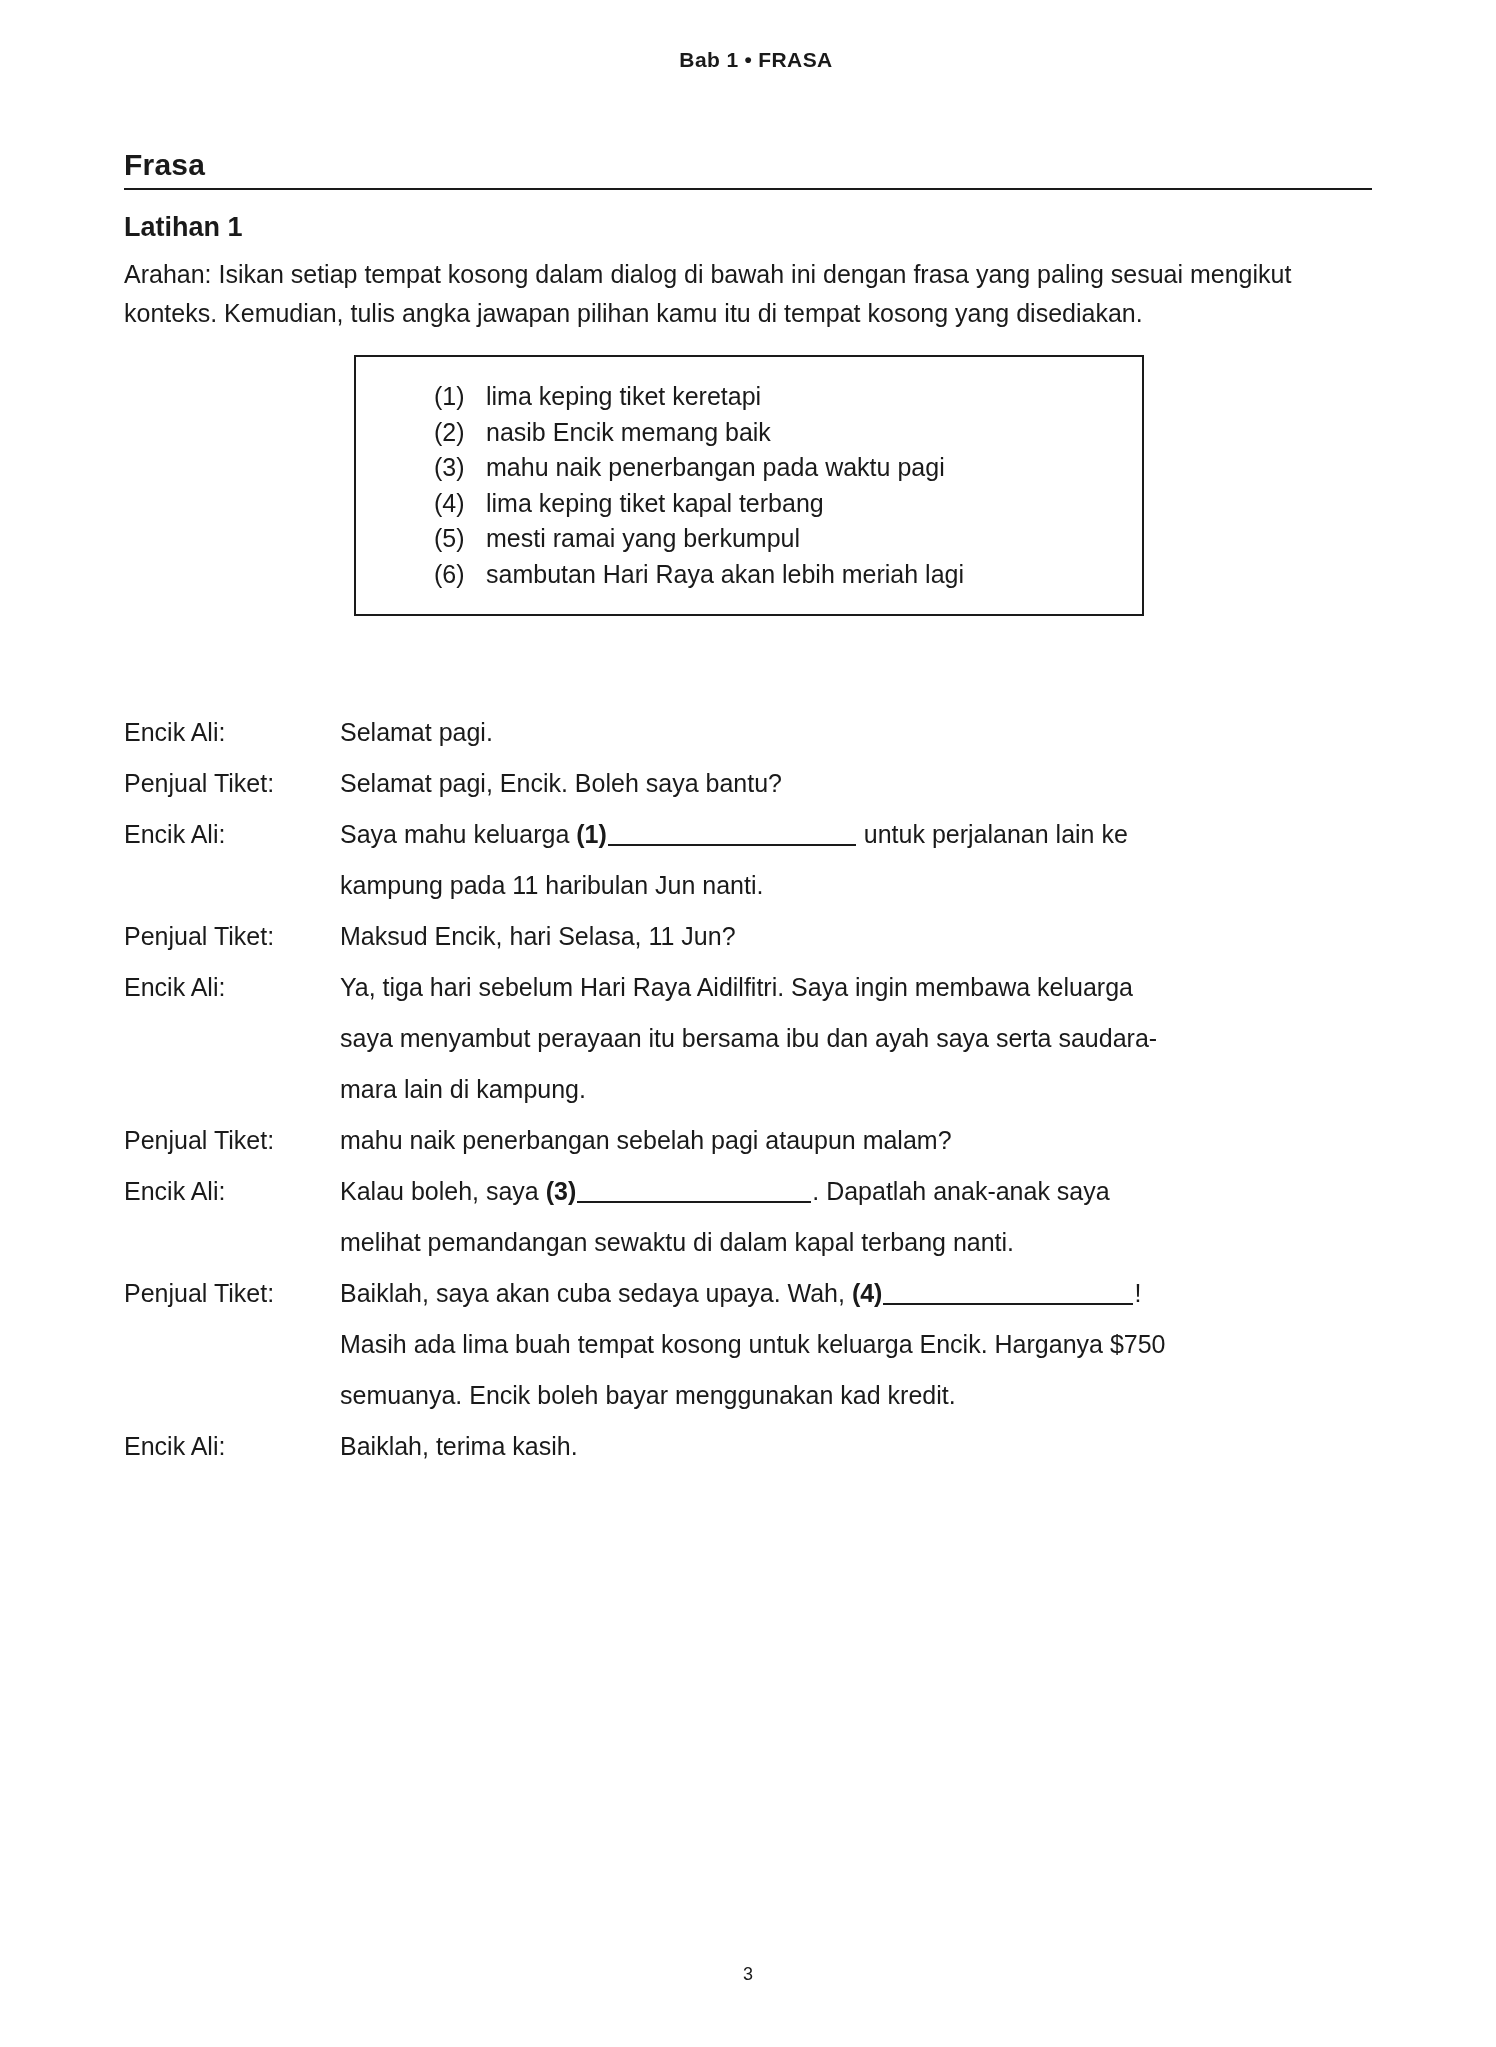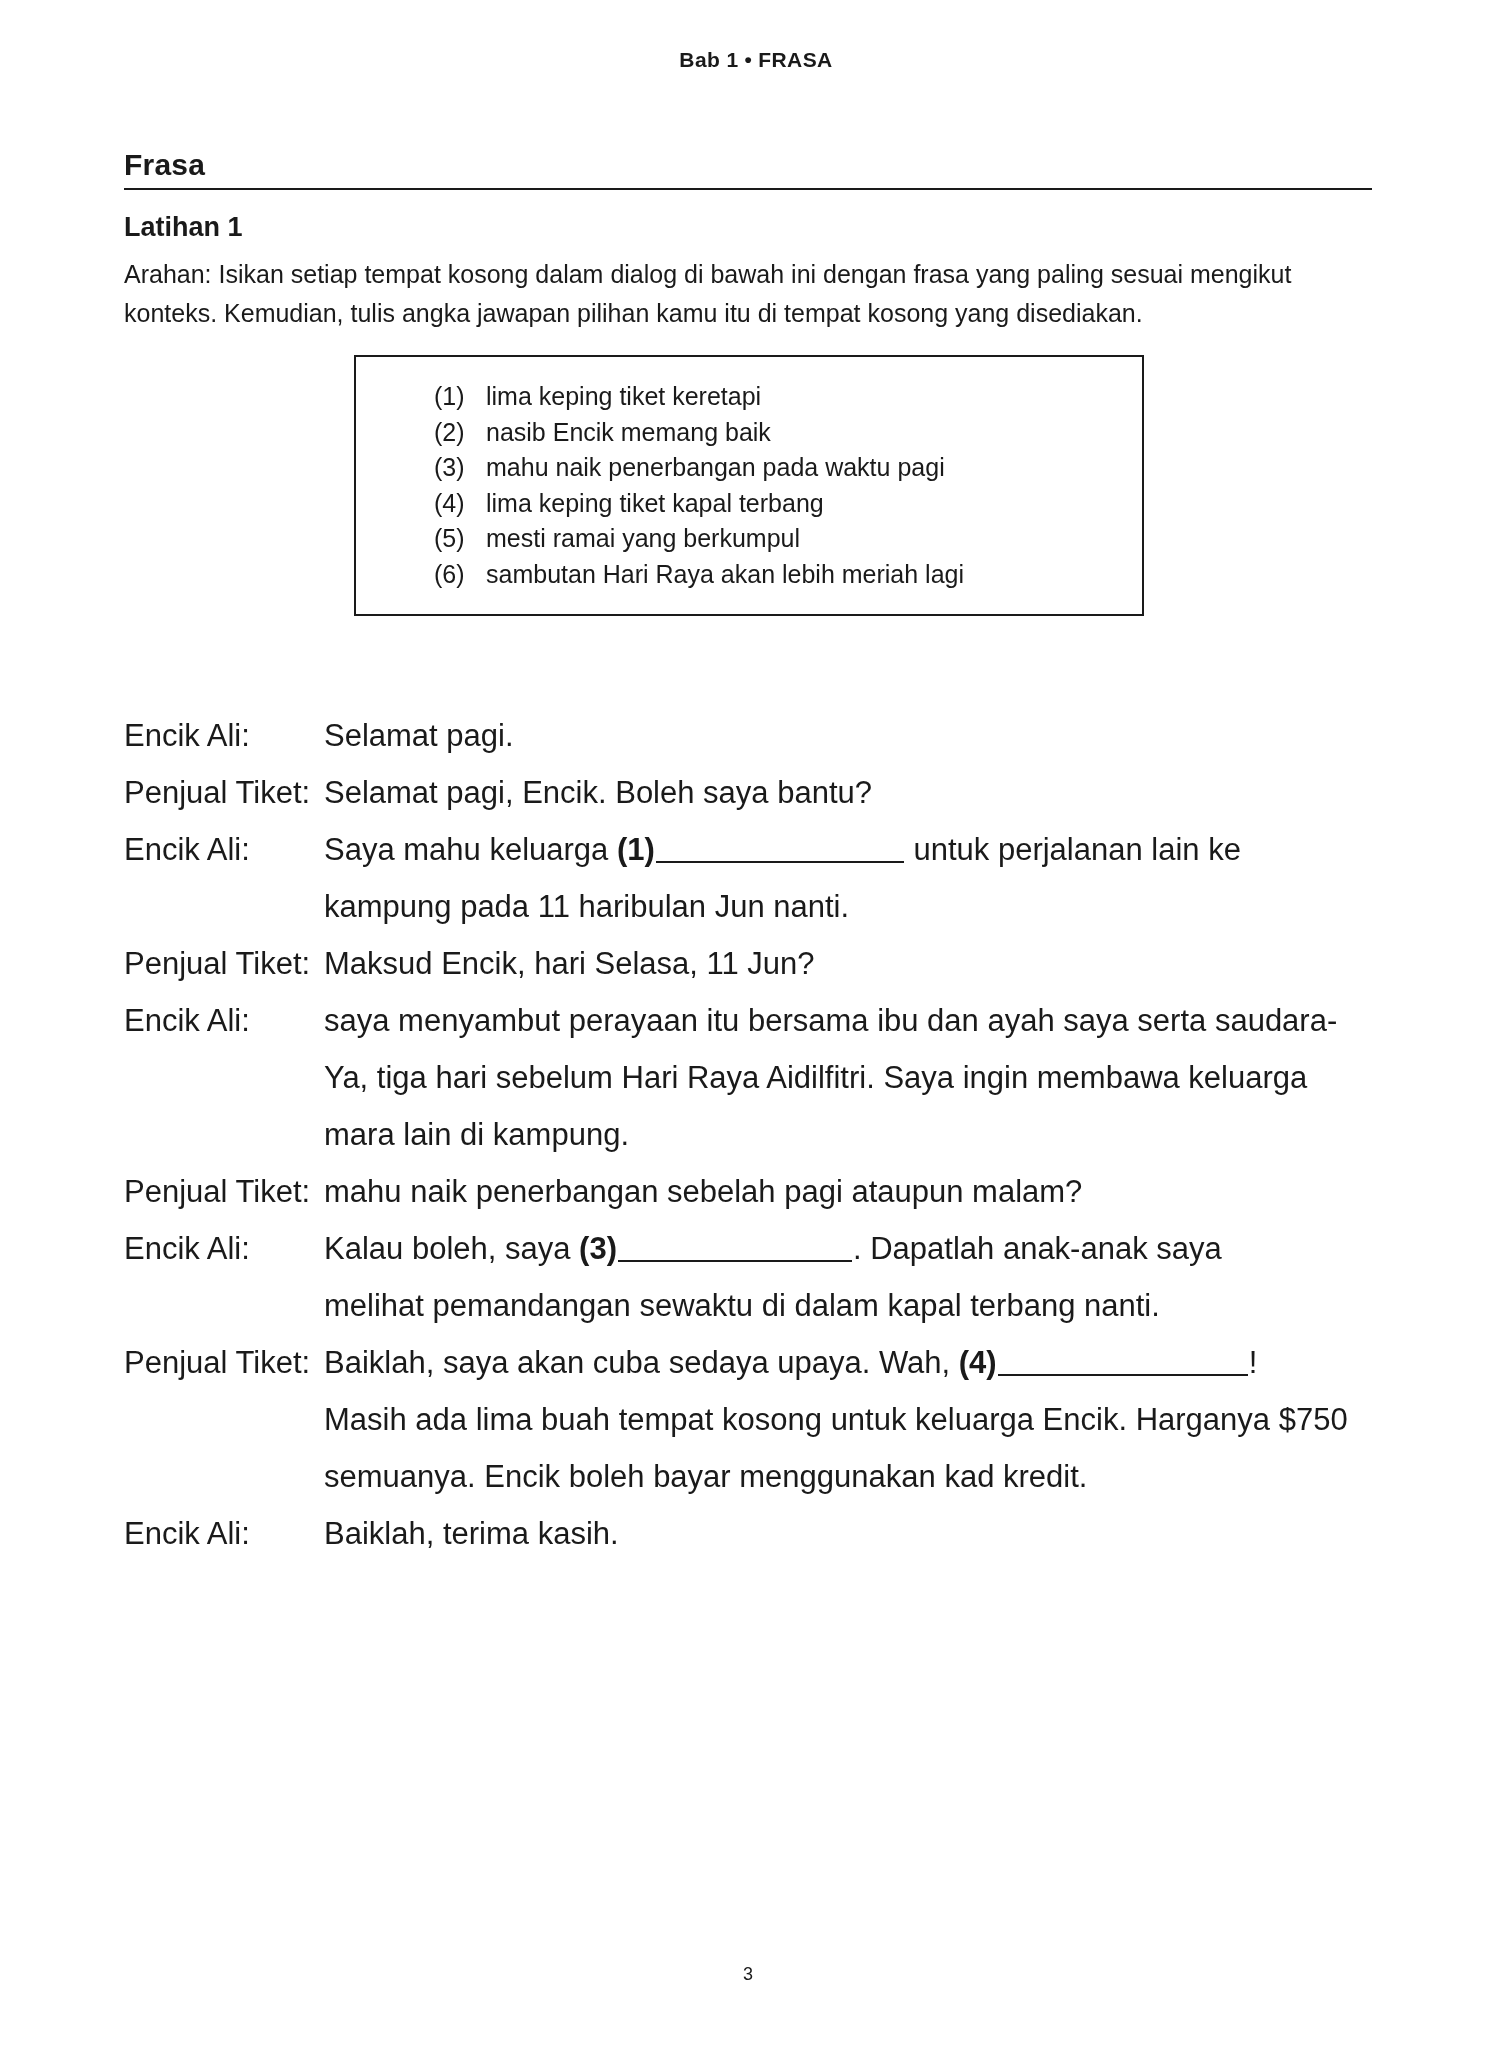--- a/index.html
+++ b/index.html
@@ -87,23 +87,24 @@
     flex: none;
   }
   .option-text { flex: 1; }
 
   
   .dialogue {
     margin-top: 104px;
   }
   .dlg-row {
     display: flex;
-    font-size: 31px;
+    font-size: 25px;
     line-height: 1.0;
     margin-bottom: 0;
+    gap: 16px;
   }
   .dlg-speaker {
     width: 200px;
     flex: none;
     padding-bottom: 26px;
   }
   .dlg-lines {
     flex: 1;
   }
   .dlg-line {
@@ -205,22 +206,22 @@
       <div class="dlg-row">
         <span class="dlg-speaker">Penjual Tiket:</span>
         <span class="dlg-lines">
           <div class="dlg-line">Maksud Encik, hari Selasa, 11 Jun?</div>
         </span>
       </div>
 
       <div class="dlg-row">
         <span class="dlg-speaker">Encik Ali:</span>
         <span class="dlg-lines">
+          <div class="dlg-line">Ya, tiga hari sebelum Hari Raya Aidilfitri. Saya ingin membawa keluarga</div>
           <div class="dlg-line">saya menyambut perayaan itu bersama ibu dan ayah saya serta saudara-</div>
-          <div class="dlg-line">Ya, tiga hari sebelum Hari Raya Aidilfitri. Saya ingin membawa keluarga</div>
           <div class="dlg-line">mara lain di kampung.</div>
         </span>
       </div>
 
       <div class="dlg-row">
         <span class="dlg-speaker">Penjual Tiket:</span>
         <span class="dlg-lines">
           <div class="dlg-line">mahu naik penerbangan sebelah pagi ataupun malam?</div>
         </span>
       </div>

